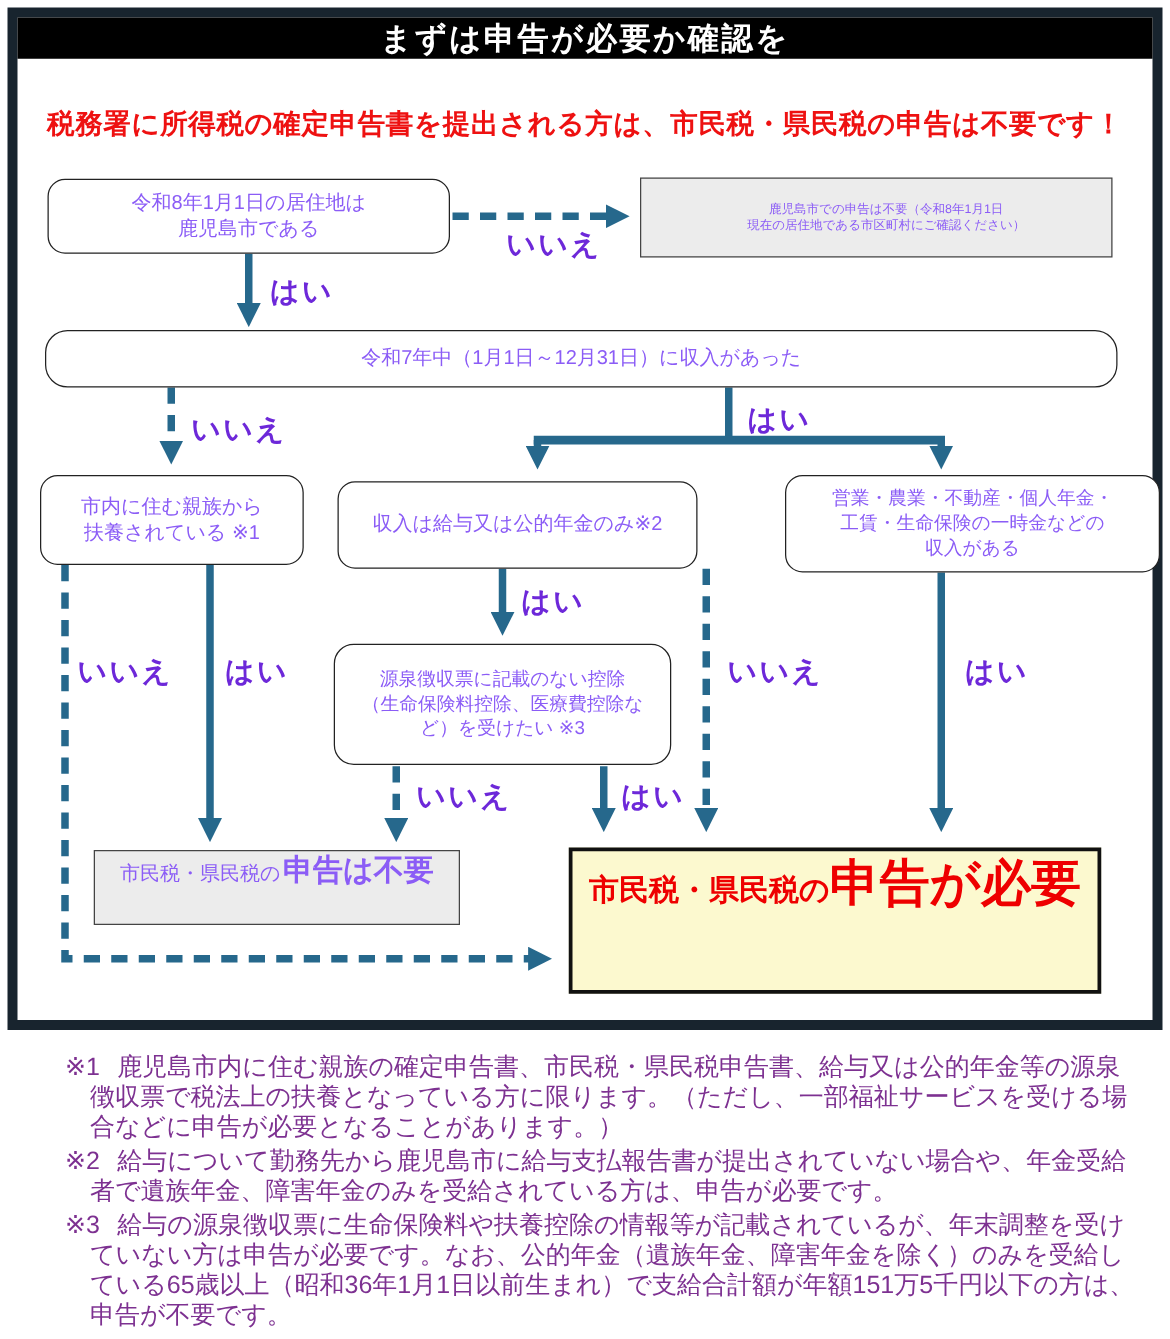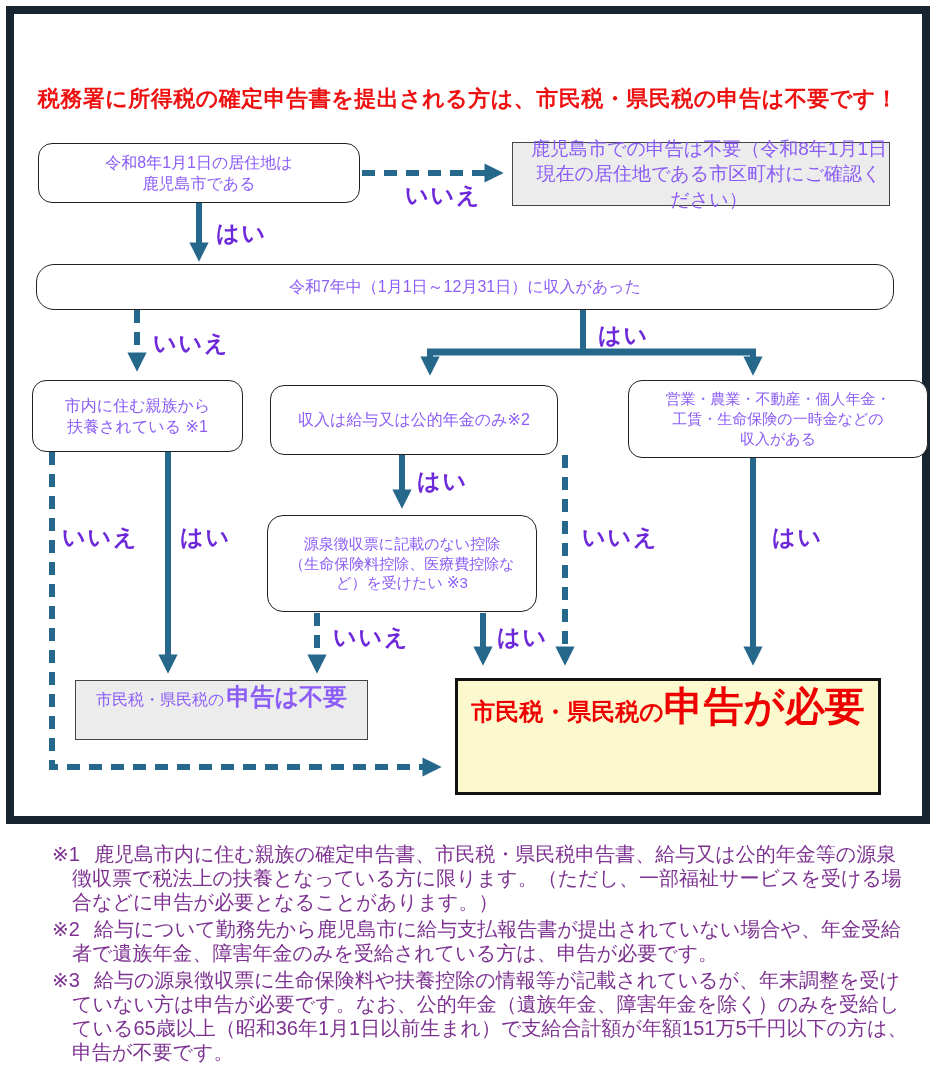--- a/index.html
+++ b/index.html
@@ -48,20 +48,21 @@
   }
   .footnotes .fn-text { margin-left:14px; }
 </style>
 </head>
 <body>
 
 <div id="page">
 
   <div class="frame"></div>
 
+  <div class="title-bar">まずは申告が必要か確認を</div>
 
   <div class="headline">税務署に所得税の確定申告書を提出される方は、市民税・県民税の申告は不要です！</div>
 
   <svg class="connectors" width="936" height="830" viewBox="0 0 936 830">
     <defs>
       <marker id="ah" viewBox="0 0 10 10" refX="6" refY="5" markerWidth="3.2" markerHeight="3.2" orient="auto">
         <path d="M0,0 L10,5 L0,10 z" fill="#26688c"></path>
       </marker>
     </defs>
     <path class="dash" d="M362,173 H496" marker-end="url(#ah)"></path>
@@ -76,21 +77,21 @@
     <path class="solid" d="M168,452 V666" marker-end="url(#ah)"></path>
     <path class="dash" d="M565,455 V658" marker-end="url(#ah)"></path>
     <path class="solid" d="M753,458 V658" marker-end="url(#ah)"></path>
     <path class="dash" d="M317,613 V666" marker-end="url(#ah)"></path>
     <path class="solid" d="M483,613 V658" marker-end="url(#ah)"></path>
   </svg>
 
   <div class="box rounded" style="left:38px; top:143px; width:322px; height:60px;">令和8年1月1日の居住地は
 鹿児島市である</div>
 
-  <div class="box gray" style="left:512px; top:142px; width:378px; height:64px; font-size:19px;padding-left:16px;">鹿児島市での申告は不要（令和8年1月1日
+  <div class="box gray" style="left:512px; top:142px; width:378px; height:64px; font-size:10px;padding-left:16px;">鹿児島市での申告は不要（令和8年1月1日
 現在の居住地である市区町村にご確認ください）</div>
 
   <div class="box rounded" style="left:36px; top:264px; width:858px; height:46px; border-radius:18px;">令和7年中（1月1日～12月31日）に収入があった</div>
 
   <div class="box rounded" style="left:32px; top:380px; width:211px; height:72px;">市内に住む親族から
 扶養されている ※1</div>
 
   <div class="box rounded" style="left:270px; top:385px; width:288px; height:70px;">収入は給与又は公的年金のみ※2</div>
 
   <div class="box rounded" style="left:628px; top:380px; width:300px; height:78px; font-size:15px;">営業・農業・不動産・個人年金・

